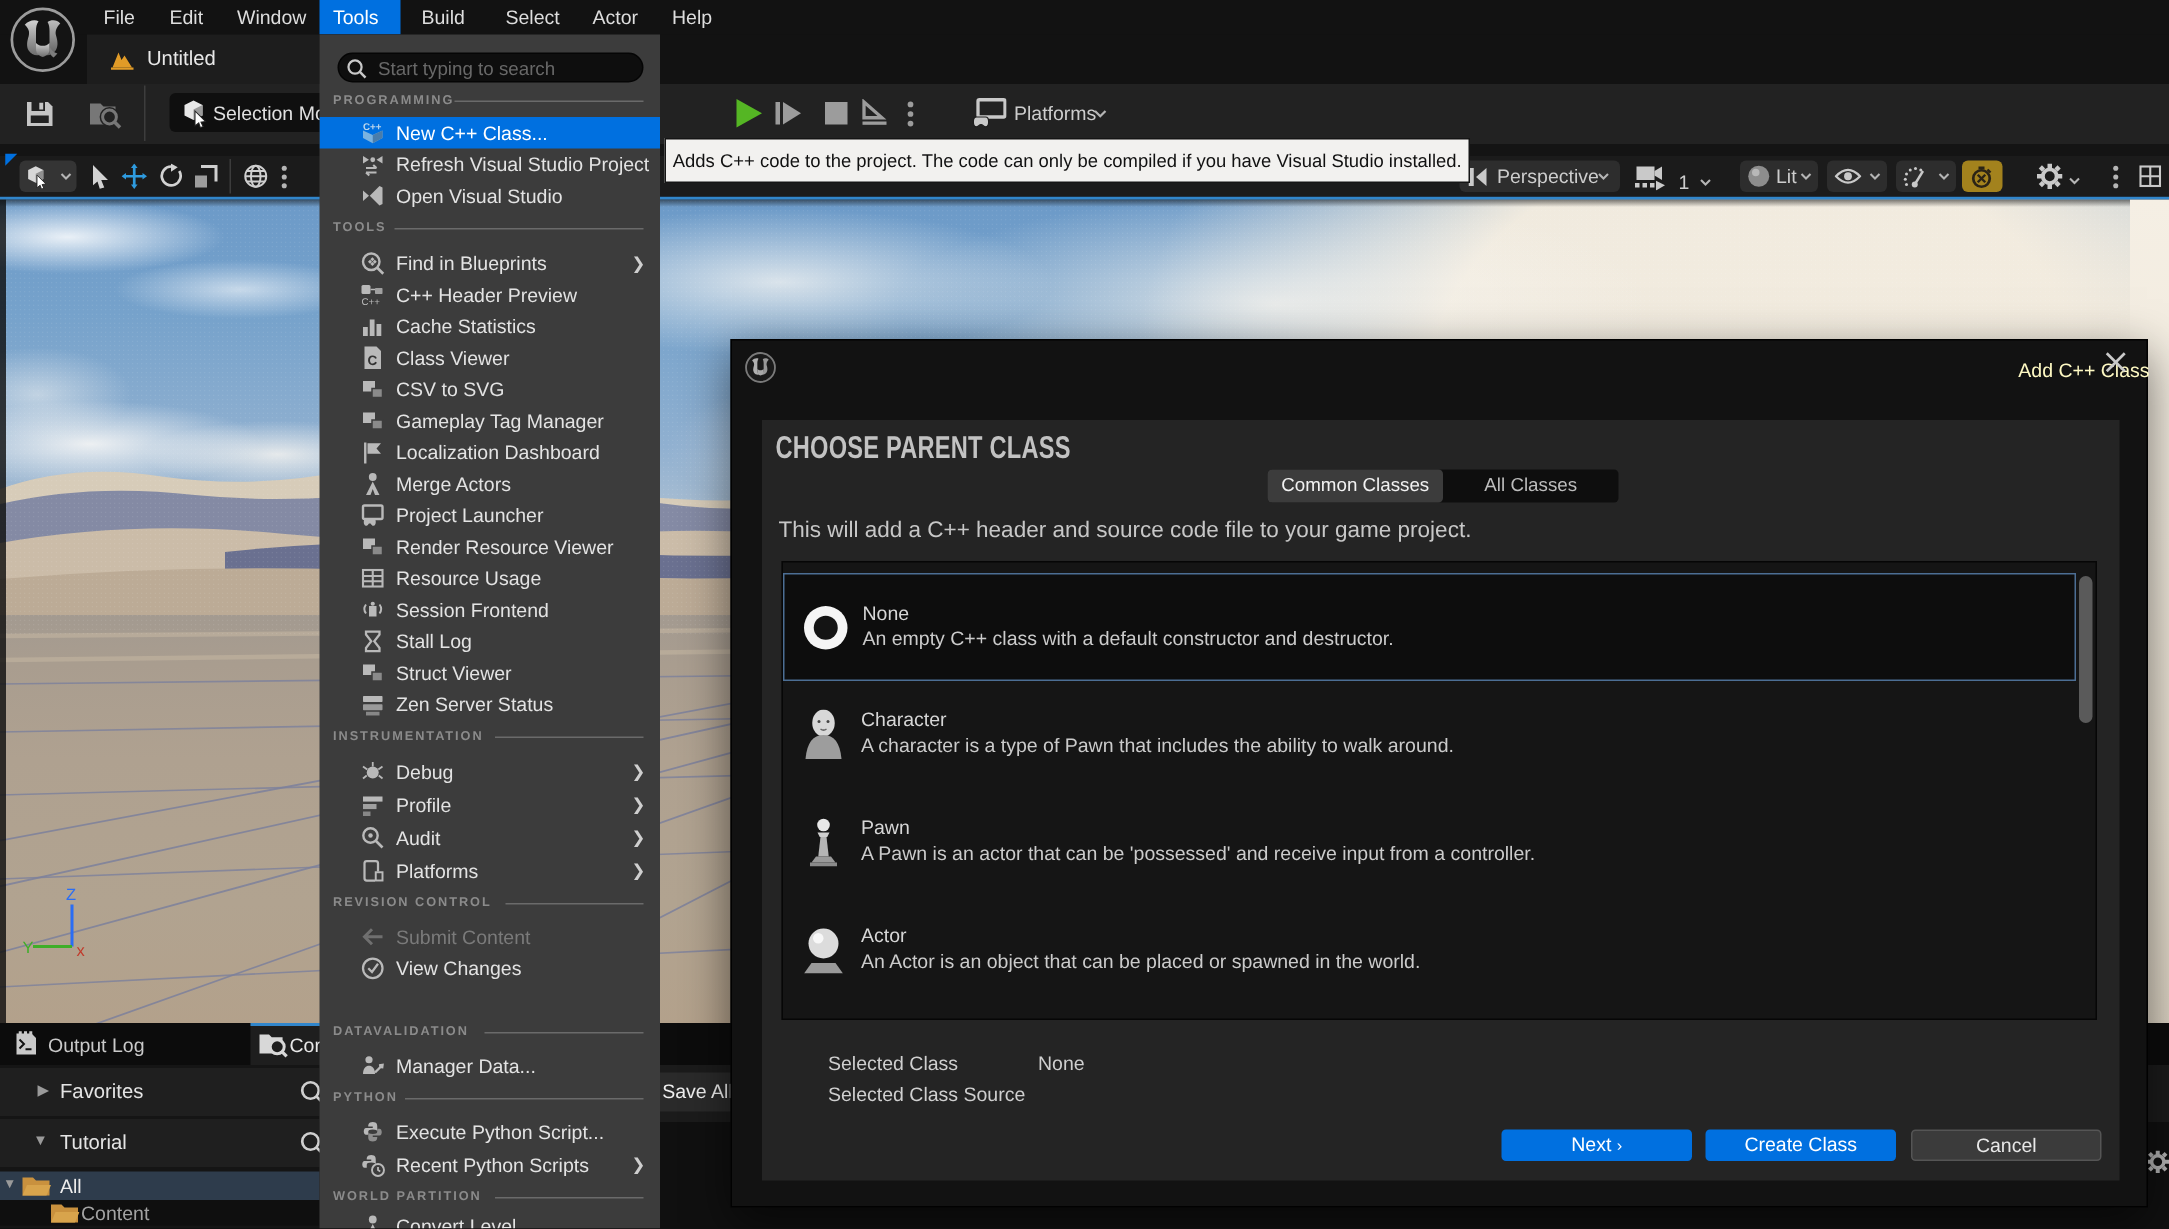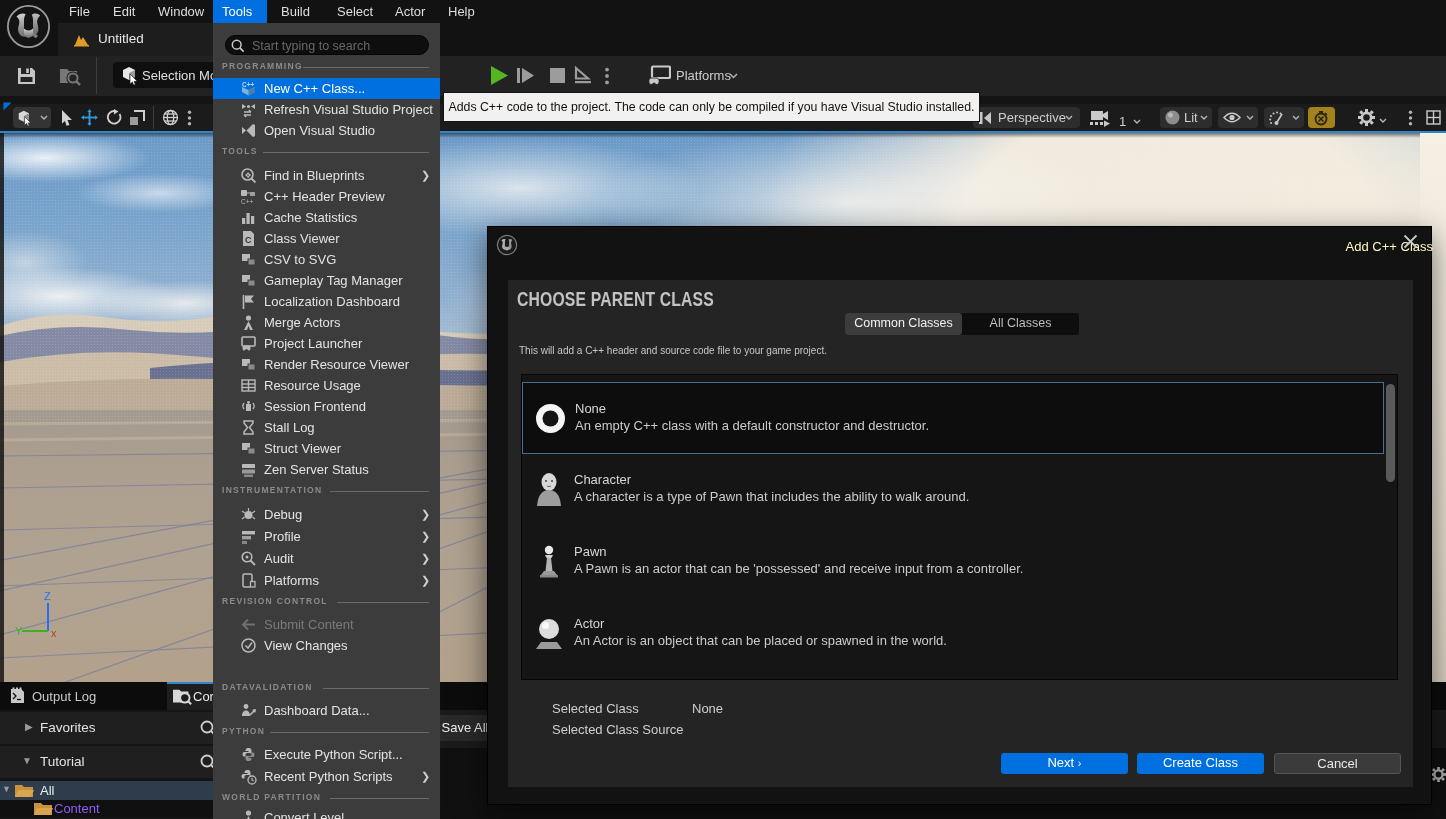--- a/index.html
+++ b/index.html
@@ -372,21 +372,21 @@
           <path d="M1 2 L8 2 L10 4 L19 4 L19 14 L1 14 Z" fill="#c9913e"></path>
           <path d="M1 14 L4 7 L20 7 L17 14 Z" fill="#d8a44c"></path>
         </svg>
       <span class="abs txt" style="left:40px; top:2px; color:#ececec;">All</span>
     </div>
     <div class="abs" style="left:0; top:118px; width:213px; height:17px; background:#0f0f0f;">
       <svg class="abs" style="left:33px; top:1px;" width="20" height="15" viewBox="0 0 20 15">
           <path d="M1 2 L8 2 L10 4 L19 4 L19 14 L1 14 Z" fill="#c9913e"></path>
           <path d="M1 14 L4 7 L20 7 L17 14 Z" fill="#d8a44c"></path>
         </svg>
-      <span class="abs txt" style="left:54px; top:1px; color:#8b5cf6;">Content</span>
+      <span class="abs txt" style="left:54px; top:1px; color:#a3a3a3;">Content</span>
     </div>
 
     <div class="abs" style="left:425px; top:33px; width:78px; height:26px; background:#2a2a2a; border-radius:3px;">
       <span class="abs txt" style="left:10px; top:5px; color:#efefef;">l Save All</span>
     </div>
 
     <svg class="abs" style="left:1431px; top:85px;" width="15" height="15" viewBox="0 0 17 17">
       <g fill="#b5b5b5">
           <circle cx="8.5" cy="8.5" r="4.6" fill="none" stroke="#b5b5b5" stroke-width="2.6"></circle>
       <rect x="7" y="0" width="3" height="3.4"></rect>
@@ -653,21 +653,21 @@
       <span class="abs" style="left:51px; top:3px; font-size:13px; color:#e3e3e3; white-space:nowrap;">View Changes</span>
     </div>
     <div class="abs" style="left:0; top:677px; width:227px; height:21px; ">
       <div class="abs" style="left:27px; top:2px; width:17px; height:17px;"><svg width="17" height="17" viewBox="0 0 17 17">
             <g fill="#b9b9b9">
               <circle cx="6" cy="4.5" r="2.4"></circle>
               <path d="M2 14 C2 10 4 8.5 6 8.5 C8 8.5 10 10 10 14 Z"></path>
             </g>
             <path d="M10 13 L15 8 M12.7 8.3 L15 8 L14.7 10.3" stroke="#b9b9b9" stroke-width="1.6" fill="none"></path>
           </svg></div>
-      <span class="abs" style="left:51px; top:3px; font-size:13px; color:#e3e3e3; white-space:nowrap;">Dashboard Data...</span>
+      <span class="abs" style="left:51px; top:3px; font-size:13px; color:#e3e3e3; white-space:nowrap;">Manager Data...</span>
     </div>
     <div class="abs" style="left:0; top:721px; width:227px; height:21px; ">
       <div class="abs" style="left:27px; top:2px; width:17px; height:17px;"><svg width="17" height="17" viewBox="0 0 17 17">
             <path d="M8.5 2 C5.5 2 5.5 4 5.5 5 L8.5 5 L8.5 6 L4 6 C2 6 2 10.5 4 10.5 L5.5 10.5 L5.5 8.5 C5.5 7.5 6.5 7 8.5 7 C10.5 7 11.5 7.5 11.5 8.5 L11.5 5 C11.5 4 11.5 2 8.5 2 Z" fill="#b9b9b9"></path>
             <path d="M8.5 15 C11.5 15 11.5 13 11.5 12 L8.5 12 L8.5 11 L13 11 C15 11 15 6.5 13 6.5 L11.5 6.5 L11.5 8.5 C11.5 9.5 10.5 10 8.5 10 C6.5 10 5.5 9.5 5.5 8.5 L5.5 12 C5.5 13 5.5 15 8.5 15 Z" fill="#8d8d8d"></path>
           </svg></div>
       <span class="abs" style="left:51px; top:3px; font-size:13px; color:#e3e3e3; white-space:nowrap;">Execute Python Script...</span>
     </div>
     <div class="abs" style="left:0; top:743px; width:227px; height:21px; ">
       <div class="abs" style="left:27px; top:2px; width:17px; height:17px;"><svg width="17" height="17" viewBox="0 0 17 17">
@@ -709,21 +709,21 @@
 
     <div class="abs" style="left:20px; top:53px; width:905px; height:507px; background:#242424;">
 
       <div class="abs" style="left:9px; top:7px; font-size:21px; font-weight:bold; color:#c2c2c2; letter-spacing:0.2px; transform:scaleX(0.75); transform-origin:left; white-space:nowrap;">CHOOSE PARENT CLASS</div>
 
       <div class="abs" style="left:337px; top:33px; width:234px; height:22px; background:#0e0e0e; border-radius:3px;">
         <div class="abs" style="left:0; top:0; width:117px; height:22px; background:#3c3c3c; border-radius:3px; text-align:center; font-size:12.5px; color:#f2f2f2; line-height:21px;">Common Classes</div>
         <div class="abs" style="left:117px; top:0; width:117px; height:22px; text-align:center; font-size:12.5px; color:#bdbdbd; line-height:21px;">All Classes</div>
       </div>
 
-      <div class="abs" style="left:11px; top:65px; font-size:10px; color:#c7c7c7; white-space:nowrap;">This will add a C++ header and source code file to your game project.</div>
+      <div class="abs" style="left:11px; top:65px; font-size:15px; color:#c7c7c7; white-space:nowrap;">This will add a C++ header and source code file to your game project.</div>
 
       <div class="abs" style="left:13px; top:94px; width:877px; height:306px; background:#151515; border:1px solid #060606;">
 
         <div class="abs" style="left:0px; top:7px; width:862px; height:72px; background:#0d0d0d; border:1px solid #4c6e94;">
           <svg class="abs" style="left:11px; top:19px;" width="33" height="33" viewBox="0 0 33 33">
             <circle cx="16.5" cy="16.5" r="14.5" fill="#f5f5f5"></circle>
             <circle cx="16.5" cy="16.5" r="8" fill="#141414"></circle>
           </svg>
           <span class="abs" style="left:52px; top:18px; font-size:13px; color:#d6d6d6;">None</span>
           <span class="abs" style="left:52px; top:35px; font-size:13px; color:#cbcbcb;">An empty C++ class with a default constructor and destructor.</span>

